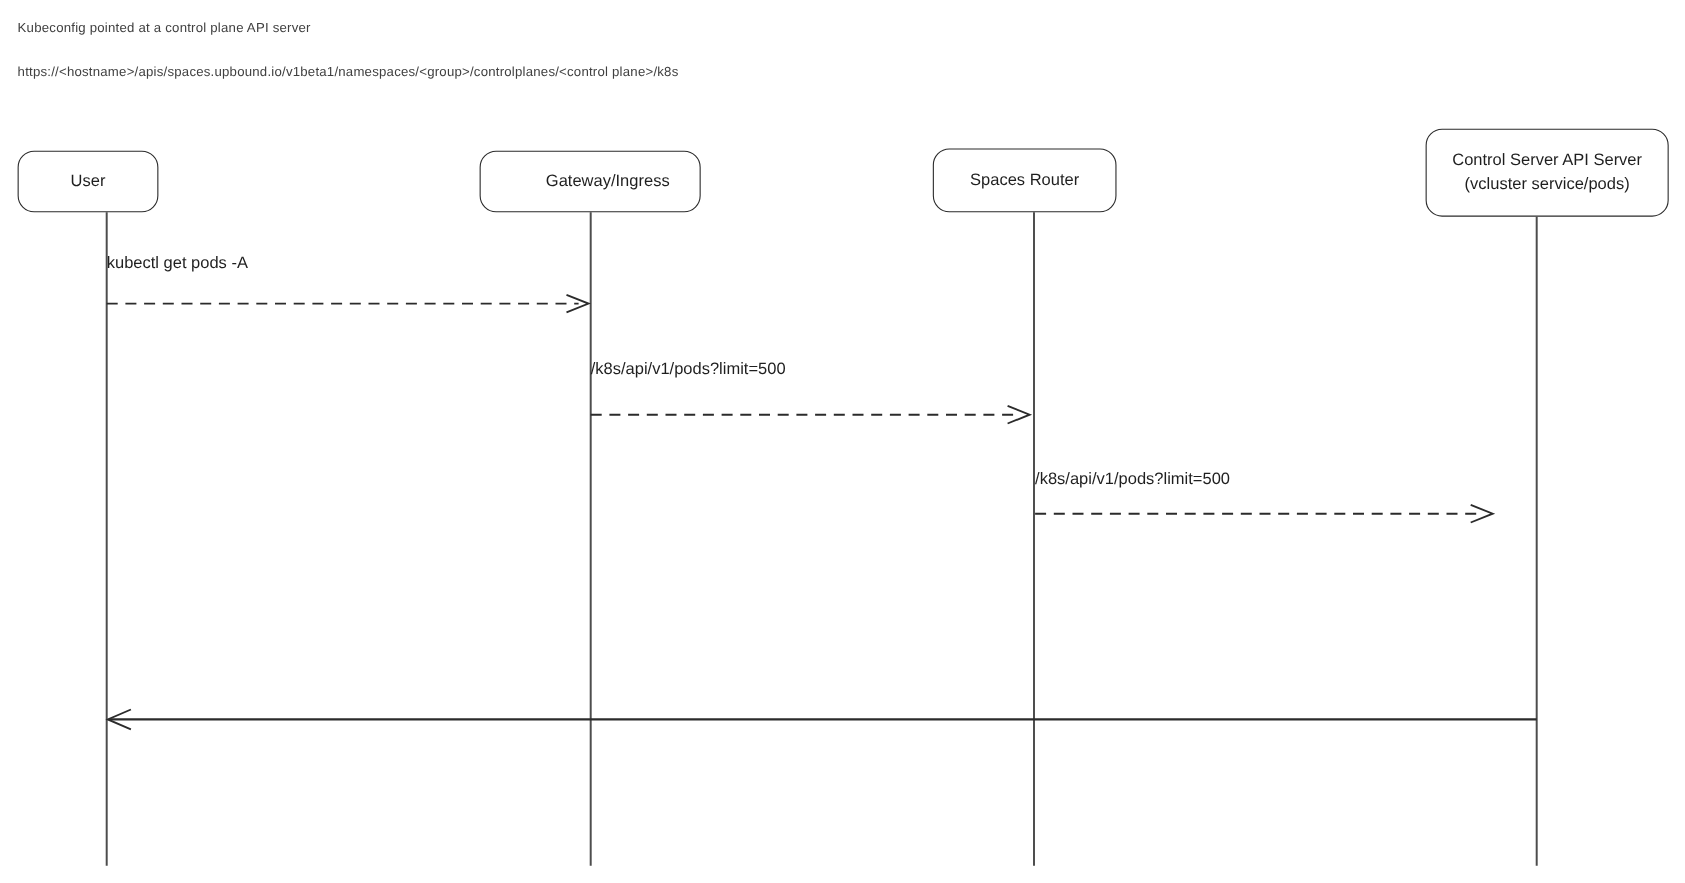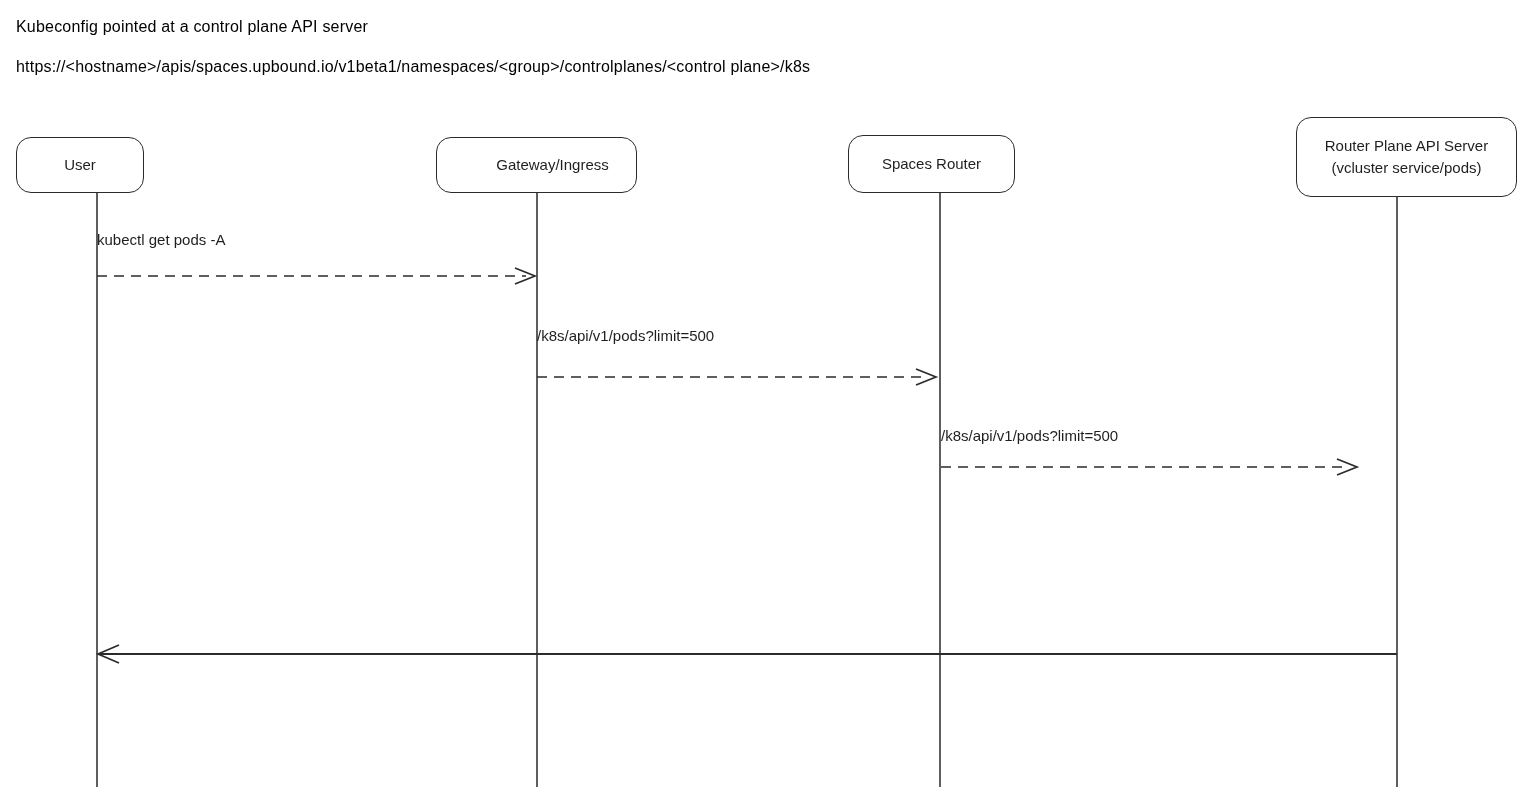--- a/index.html
+++ b/index.html
@@ -12,23 +12,23 @@
     position: relative;
     width: 1532px;
     height: 803px;
     background: #ffffff;
     overflow: hidden;
     color: #1f1f1f;
   }
   .header-line {
     position: absolute;
     left: 16px;
-    font-size: 16px;
+    font-size: 12px;
     letter-spacing: 0.2px;
-    color: #000000;
+    color: #404040;
     white-space: nowrap;
   }
   #title-line { top: 18px; }
   #subtitle-line { top: 58px; }
 
   .diagram-svg {
     position: absolute;
     left: 0;
     top: 0;
     width: 1532px;
@@ -102,21 +102,21 @@
 
   <div class="actor-box" id="actor-gateway">
     <span>Gateway/Ingress</span>
   </div>
 
   <div class="actor-box" id="actor-spaces-router">
     <span>Spaces Router</span>
   </div>
 
   <div class="actor-box" id="actor-control-plane">
-    <span>Router Plane API Server</span>
+    <span>Control Server API Server</span>
     <span>(vcluster service/pods)</span>
   </div>
 
   <div class="message-label" id="msg1-label">kubectl get pods -A</div>
   <div class="message-label" id="msg2-label">/k8s/api/v1/pods?limit=500</div>
   <div class="message-label" id="msg3-label">/k8s/api/v1/pods?limit=500</div>
 
 </div>
 
 </body></html>

